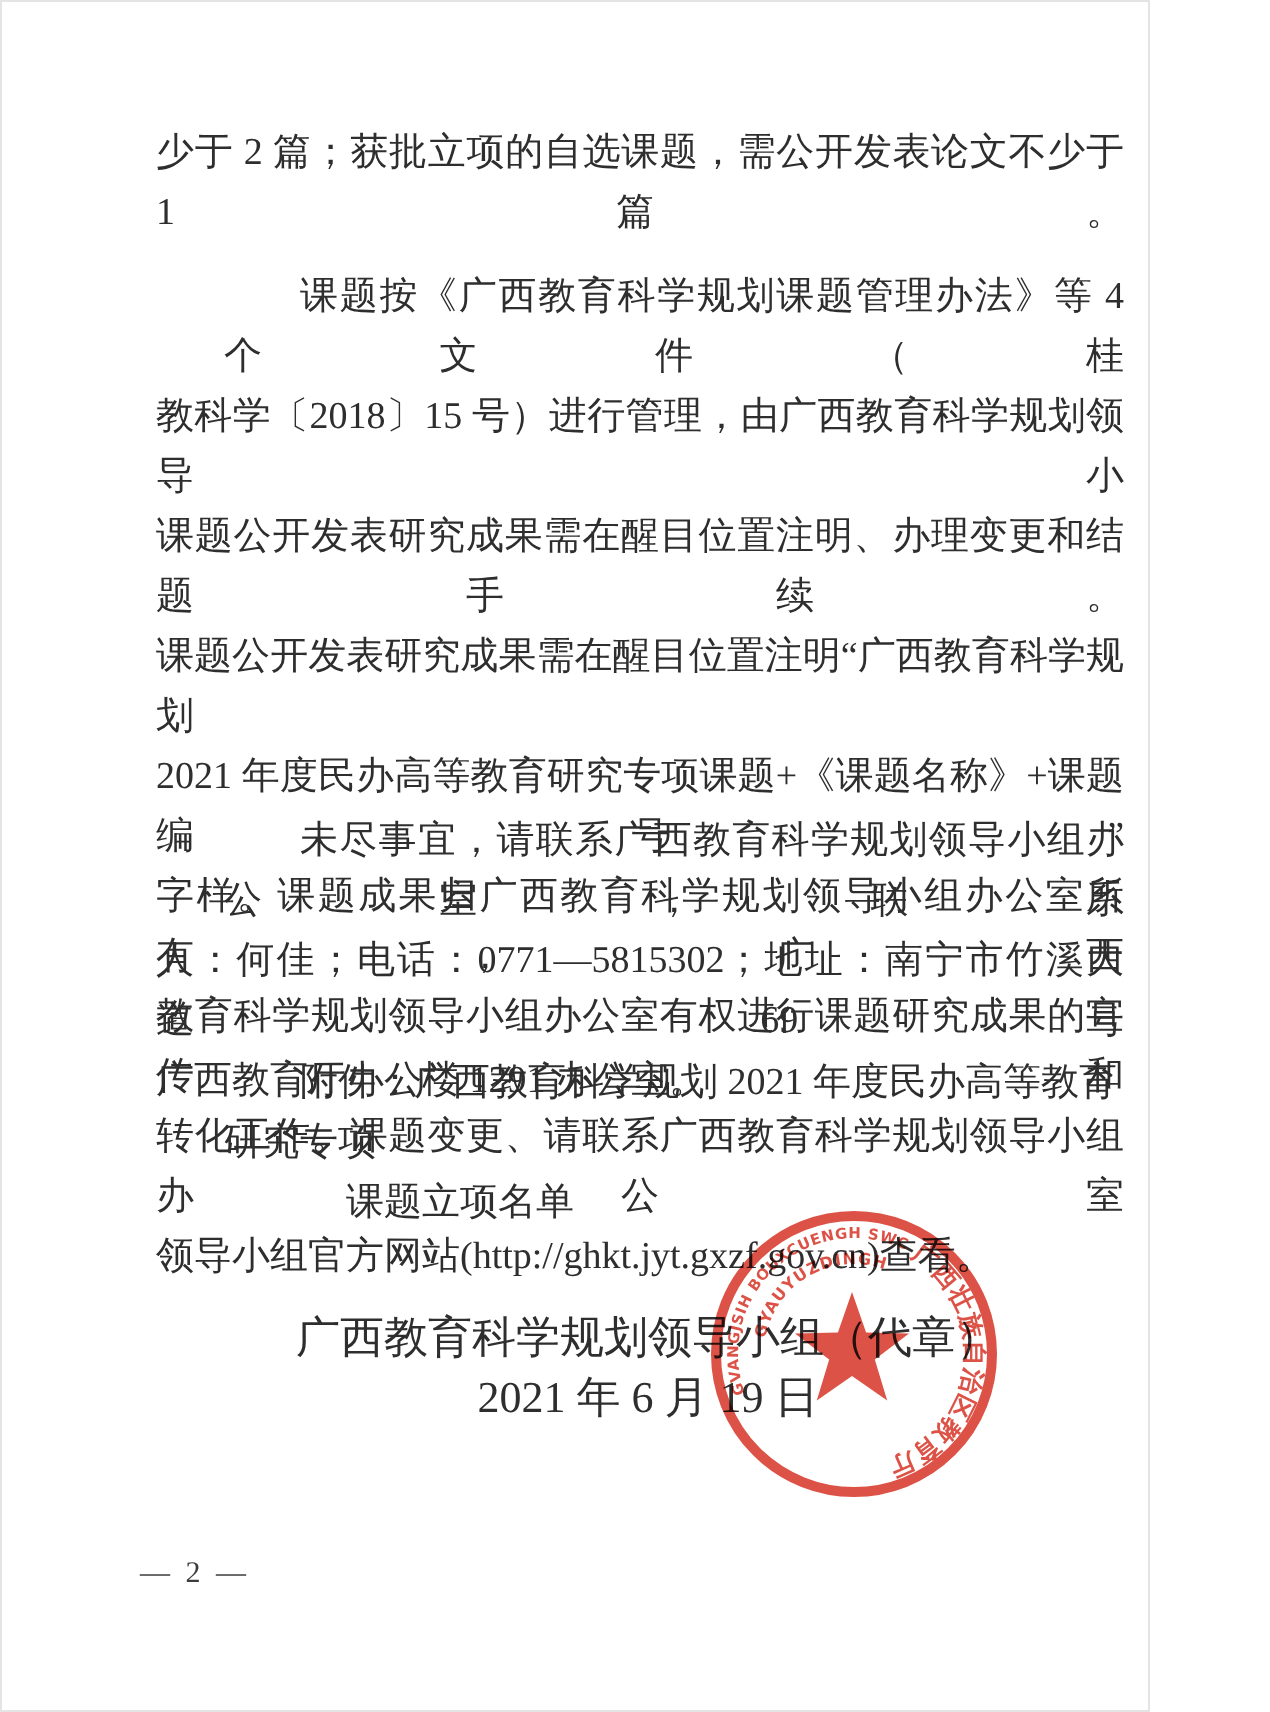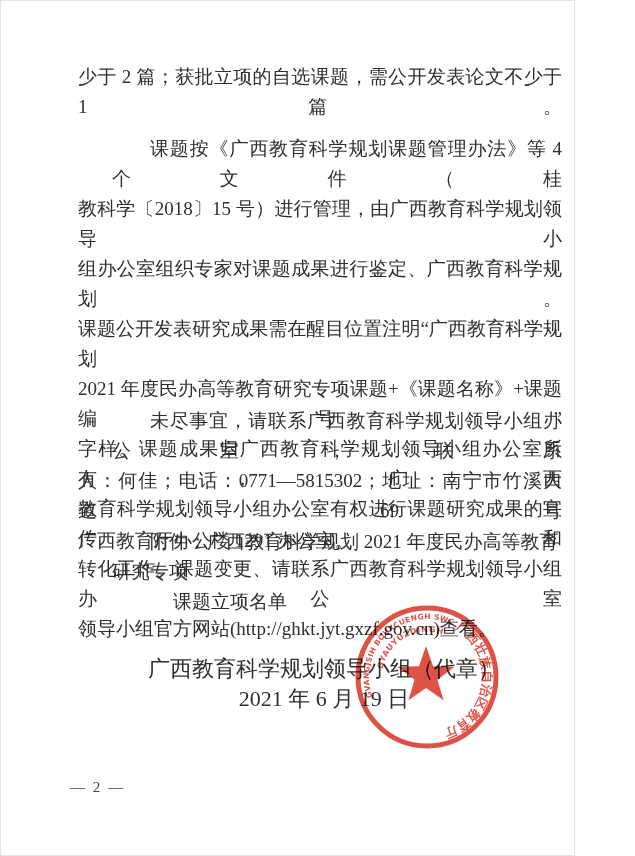--- a/index.html
+++ b/index.html
@@ -70,21 +70,21 @@
 <body>
 
 <div class="page">
 
   <div id="cont-line" class="col textline fill">少于 2 篇；获批立项的自选课题，需公开发表论文不少于 1 篇。</div>
 
 
   <div id="para1" class="col">
     <div class="textline fill indent">课题按《广西教育科学规划课题管理办法》等 4 个文件（桂</div>
     <div class="textline fill">教科学〔2018〕15 号）进行管理，由广西教育科学规划领导小</div>
-    <div class="textline fill">组办公室组织专家对课题成果进行鉴定、广西教育科学规划。</div>
+    <div class="textline fill">课题公开发表研究成果需在醒目位置注明、办理变更和结题手续。</div>
     <div class="textline fill">课题公开发表研究成果需在醒目位置注明“广西教育科学规划</div>
     <div class="textline fill">2021 年度民办高等教育研究专项课题+《课题名称》+课题编号”</div>
     <div class="textline fill">字样。课题成果归广西教育科学规划领导小组办公室所有，广西</div>
     <div class="textline fill">教育科学规划领导小组办公室有权进行课题研究成果的宣传和</div>
     <div class="textline fill">转化工作。课题变更、请联系广西教育科学规划领导小组办公室</div>
     <div class="textline">领导小组官方网站(http://ghkt.jyt.gxzf.gov.cn)查看。</div>
   </div>
 
   <div id="para2" class="col">
     <div class="textline fill indent">未尽事宜，请联系广西教育科学规划领导小组办公室，联系</div>

